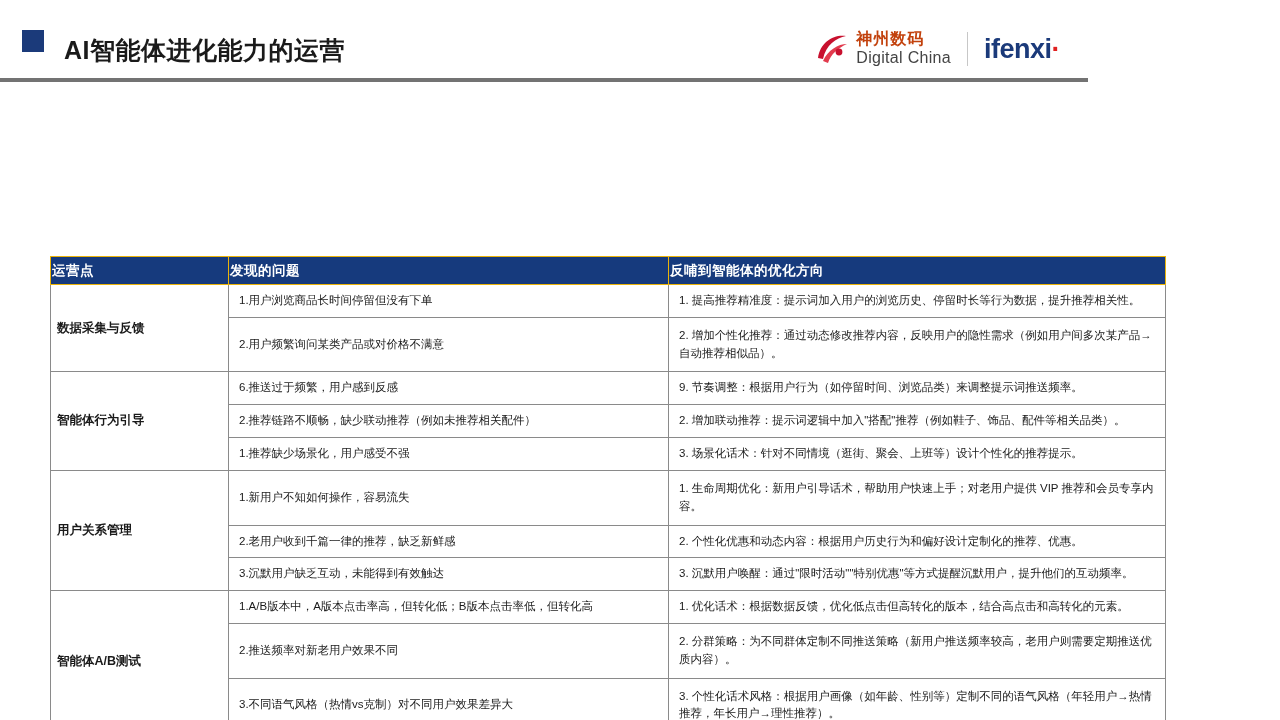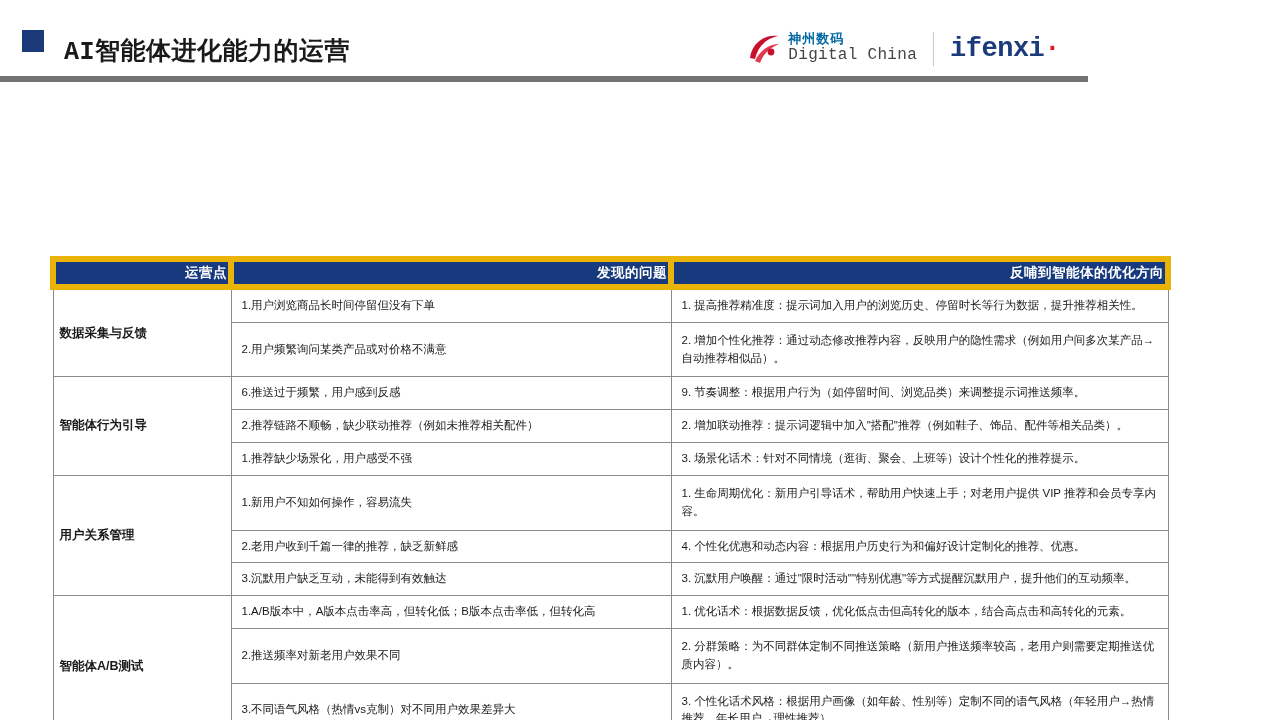--- a/index.html
+++ b/index.html
@@ -14,22 +14,21 @@
     position: relative;
     width: 1280px; height: 720px;
     background: #ffffff;
   }
 
   
   .header {
     position: absolute;
     top: 0; left: 0;
     width: 1088px; height: 82px;
-    border-bottom: 6px solid #737373;
-    font-family: Liberation Mono, monospace;
+    border-bottom: 4px solid #737373;
   }
   .header-accent {
     position: absolute;
     left: 22px; top: 30px;
     width: 22px; height: 22px;
     background: #1b3a7a;
   }
   .header-title {
     position: absolute;
     left: 64px; top: 34px;
@@ -48,23 +47,23 @@
   .dc-logo {
     display: flex;
     align-items: center;
   }
   .dc-mark {
     width: 36px; height: 34px;
     margin-right: 6px;
     position: relative;
   }
   .dc-text-cn {
-    font-size: 13px;
-    font-weight: bold;
-    color: #0369a1;
+    font-size: 16px;
+    font-weight: bold;
+    color: #c2410c;
     line-height: 1.05;
     letter-spacing: 1px;
   }
   .dc-text-en {
     font-size: 16px;
     color: #444;
     line-height: 1.2;
     letter-spacing: 0.3px;
   }
   .brand-divider {
@@ -107,22 +106,22 @@
     width: 1115px;
     border-collapse: collapse;
     table-layout: fixed;
   }
   .tbl th {
     background: #163a7d;
     color: #ffffff;
     font-size: 13.5px;
     font-weight: bold;
     height: 28px;
-    border: 6px solid #eab308;
-    text-align: right;
+    border: 1px solid #eab308;
+    text-align: left;
     letter-spacing: 0.5px;
   }
   .tbl td {
     border: 1px solid #8a8a8a;
     font-size: 11.5px;
     color: #1a1a1a;
     line-height: 1.55;
     vertical-align: middle;
     margin-left: 32px;
   }
@@ -208,21 +207,21 @@
         <td class="cell">3. 场景化话术：针对不同情境（逛街、聚会、上班等）设计个性化的推荐提示。</td>
       </tr>
 
       <tr class="row-tall">
         <td class="cat" rowspan="3">用户关系管理</td>
         <td class="cell">1.新用户不知如何操作，容易流失</td>
         <td class="cell">1. 生命周期优化：新用户引导话术，帮助用户快速上手；对老用户提供 VIP 推荐和会员专享内容。</td>
       </tr>
       <tr>
         <td class="cell">2.老用户收到千篇一律的推荐，缺乏新鲜感</td>
-        <td class="cell">4. 个性化优惠和动态内容：根据用户历史行为和偏好设计定制化的推荐、优惠。</td>
+        <td class="cell">2. 个性化优惠和动态内容：根据用户历史行为和偏好设计定制化的推荐、优惠。</td>
       </tr>
       <tr>
         <td class="cell">3.沉默用户缺乏互动，未能得到有效触达</td>
         <td class="cell">3. 沉默用户唤醒：通过"限时活动""特别优惠"等方式提醒沉默用户，提升他们的互动频率。</td>
       </tr>
 
       <tr>
         <td class="cat" rowspan="3">智能体A/B测试</td>
         <td class="cell">1.A/B版本中，A版本点击率高，但转化低；B版本点击率低，但转化高</td>
         <td class="cell">1. 优化话术：根据数据反馈，优化低点击但高转化的版本，结合高点击和高转化的元素。</td>

